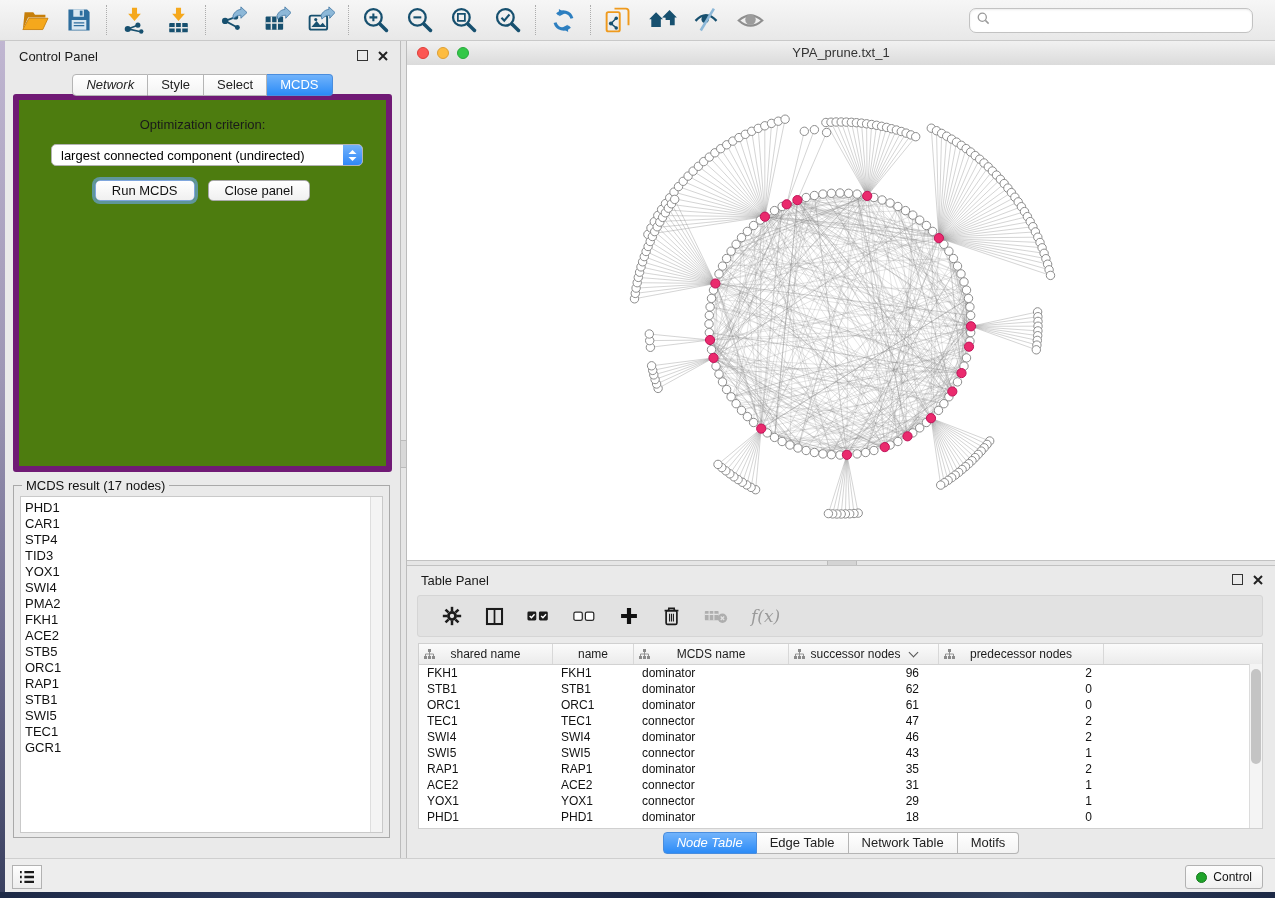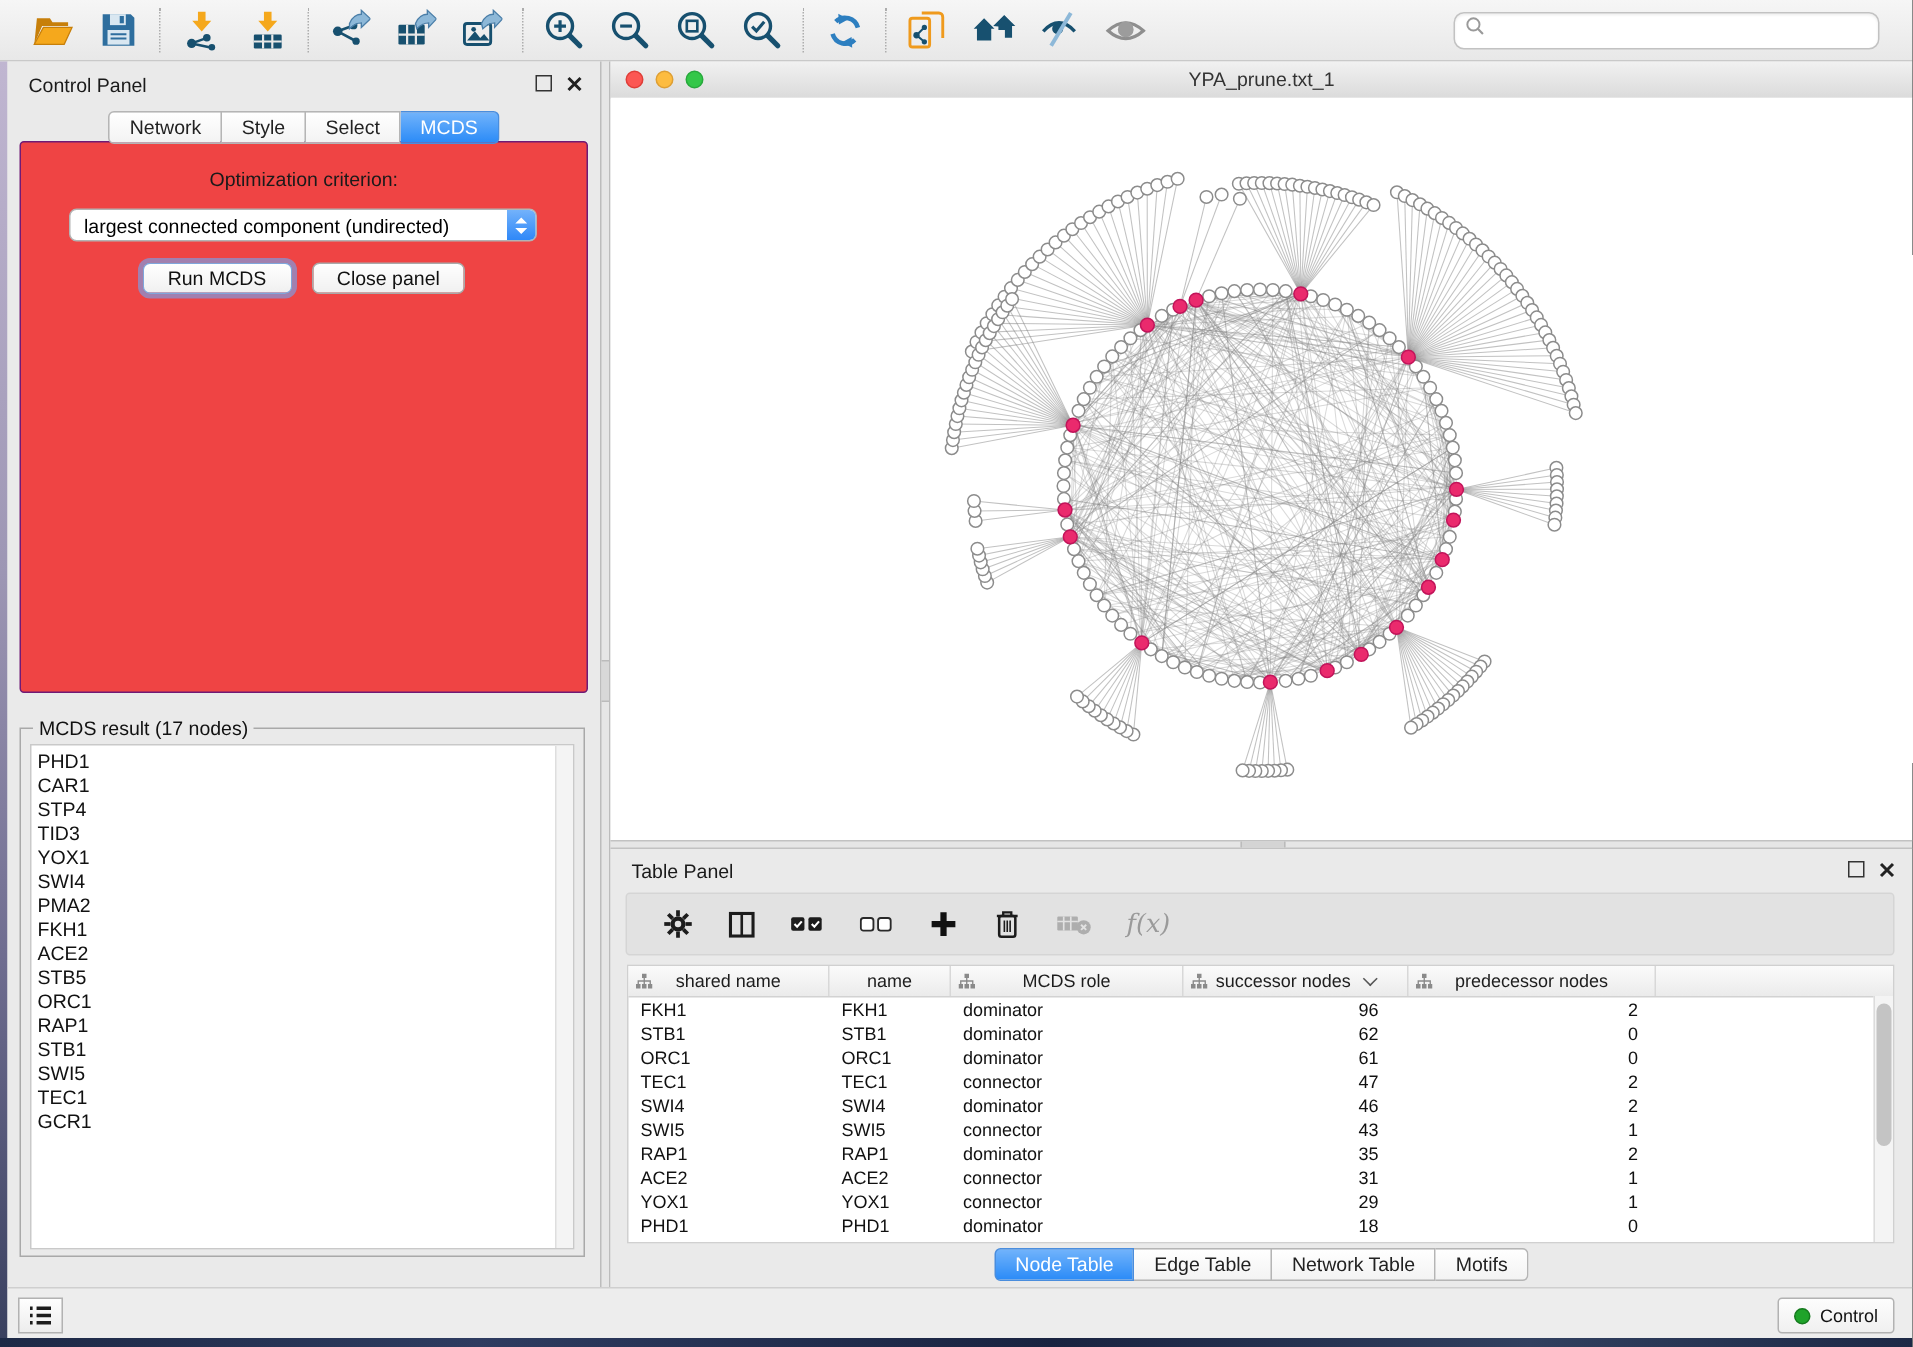--- a/index.html
+++ b/index.html
@@ -16,24 +16,24 @@
   .wall-left{position:absolute;left:0;top:41px;width:5px;height:852px;background:linear-gradient(#c0b6d1,#9d96b4 40%,#6f6d90 70%,#39405f);}
   .wall-bottom{position:absolute;left:0;top:892px;width:1275px;height:6px;background:linear-gradient(90deg,#1d2946,#2e3c60 25%,#192340 55%,#31405f 80%,#1d2946);}
   
   .control-panel{position:absolute;left:5px;top:41px;width:395px;height:817px;background:#eaeaea;}
   .panel-title{position:absolute;left:14px;top:8px;font-size:13px;color:#1a1a1a;}
   .panel-ctrls{position:absolute;right:12px;top:9px;display:flex;gap:10px;align-items:center;}
   .float-icon{width:9px;height:9px;border:1.6px solid #333;display:inline-block;cursor:pointer;}
   .close-icon{cursor:pointer;display:grid;place-items:center;}
   .cp-tabs{position:absolute;top:33px;left:0;right:0;display:flex;justify-content:center;z-index:2;}
   .tab{height:20px;line-height:20px;padding:0 13px;font-size:13px;color:#222;background:linear-gradient(#ffffff,#f3f3f3);border:1px solid #b5b5b5;border-left:none;cursor:pointer;}
-  .tab:first-child{border-left:1px solid #b5b5b5;border-radius:4px 0 0 4px;}
+  .tab:first-child{border-left:1px solid #b5b5b5;border-radius:4px 0 0 4px;font-style:italic;}
   .tab:last-child{border-radius:0 4px 4px 0;}
   .tab.selected{background:linear-gradient(#71b3fb,#2b8bf7);color:#fff;border-color:#4a8ddd;}
-  .cp-inner{position:absolute;left:8px;right:8px;top:53px;height:366px;background:#ef4444;border:1px solid #701a75;border-radius:3px;}
+  .cp-inner{position:absolute;left:8px;right:8px;top:53px;height:366px;background:#4d7c0f;border:6px solid #701a75;border-radius:3px;}
   .opt-label{position:absolute;top:17px;left:0;right:0;text-align:center;font-size:13px;color:#1a1a1a;}
   .cp-select{position:absolute;left:32px;top:44px;width:312px;height:22px;background:#fff;border:1px solid #b3b3b3;border-radius:5px;font-size:13px;line-height:22px;padding-left:9px;box-sizing:border-box;cursor:pointer;}
   .select-cap{position:absolute;right:0;top:0;bottom:0;width:19px;background:linear-gradient(#73b2fb,#2f88f8);border-radius:0 4px 4px 0;display:grid;place-items:center;}
   .cp-btns{position:absolute;top:80px;left:0;right:0;display:flex;justify-content:center;gap:13px;}
   .btn{height:21px;padding:0 16px;font-size:13px;font-family:"Liberation Sans",sans-serif;color:#111;background:linear-gradient(#ffffff,#f0f0f0);border:1px solid #a9a9a9;border-radius:5px;cursor:pointer;}
   .btn.focus-ring{box-shadow:0 0 0 3px rgba(108,168,248,.6);border-color:#7fa6dd;}
   .cp-group{position:absolute;left:8px;right:10px;top:426px;bottom:20px;border:1px solid #a9a9a9;margin-top:18px;}
   .cp-legend{position:absolute;top:-8px;left:8px;background:#eaeaea;padding:0 4px;font-size:13px;color:#111;}
   .cp-list{position:absolute;left:6px;right:6px;top:10px;bottom:4px;background:#fff;border:1px solid #c9c9c9;overflow:hidden;}
   .cp-list-items{padding:3px 0 0 4px;}
@@ -1232,21 +1232,21 @@
               <span>name</span>
             </div>
           <div class="hc">
               <span class="tree"><svg width="11" height="11" viewBox="0 0 11 11" fill="#8a8a8a">
                   <rect x="4" y="0" width="3" height="3"></rect>
                   <rect x="0" y="7" width="3" height="3"></rect>
                   <rect x="4" y="7" width="3" height="3"></rect>
                   <rect x="8" y="7" width="3" height="3"></rect>
                   <path d="M5.5 3v2M1.5 7V5h8v2M5.5 5v2" stroke="#8a8a8a" stroke-width="0.9" fill="none"></path>
                 </svg></span>
-              <span>MCDS role</span>
+              <span>MCDS name</span>
             </div>
           <div class="hc">
               <span class="tree"><svg width="11" height="11" viewBox="0 0 11 11" fill="#8a8a8a">
                   <rect x="4" y="0" width="3" height="3"></rect>
                   <rect x="0" y="7" width="3" height="3"></rect>
                   <rect x="4" y="7" width="3" height="3"></rect>
                   <rect x="8" y="7" width="3" height="3"></rect>
                   <path d="M5.5 3v2M1.5 7V5h8v2M5.5 5v2" stroke="#8a8a8a" stroke-width="0.9" fill="none"></path>
                 </svg></span>
               <span>successor nodes</span>

